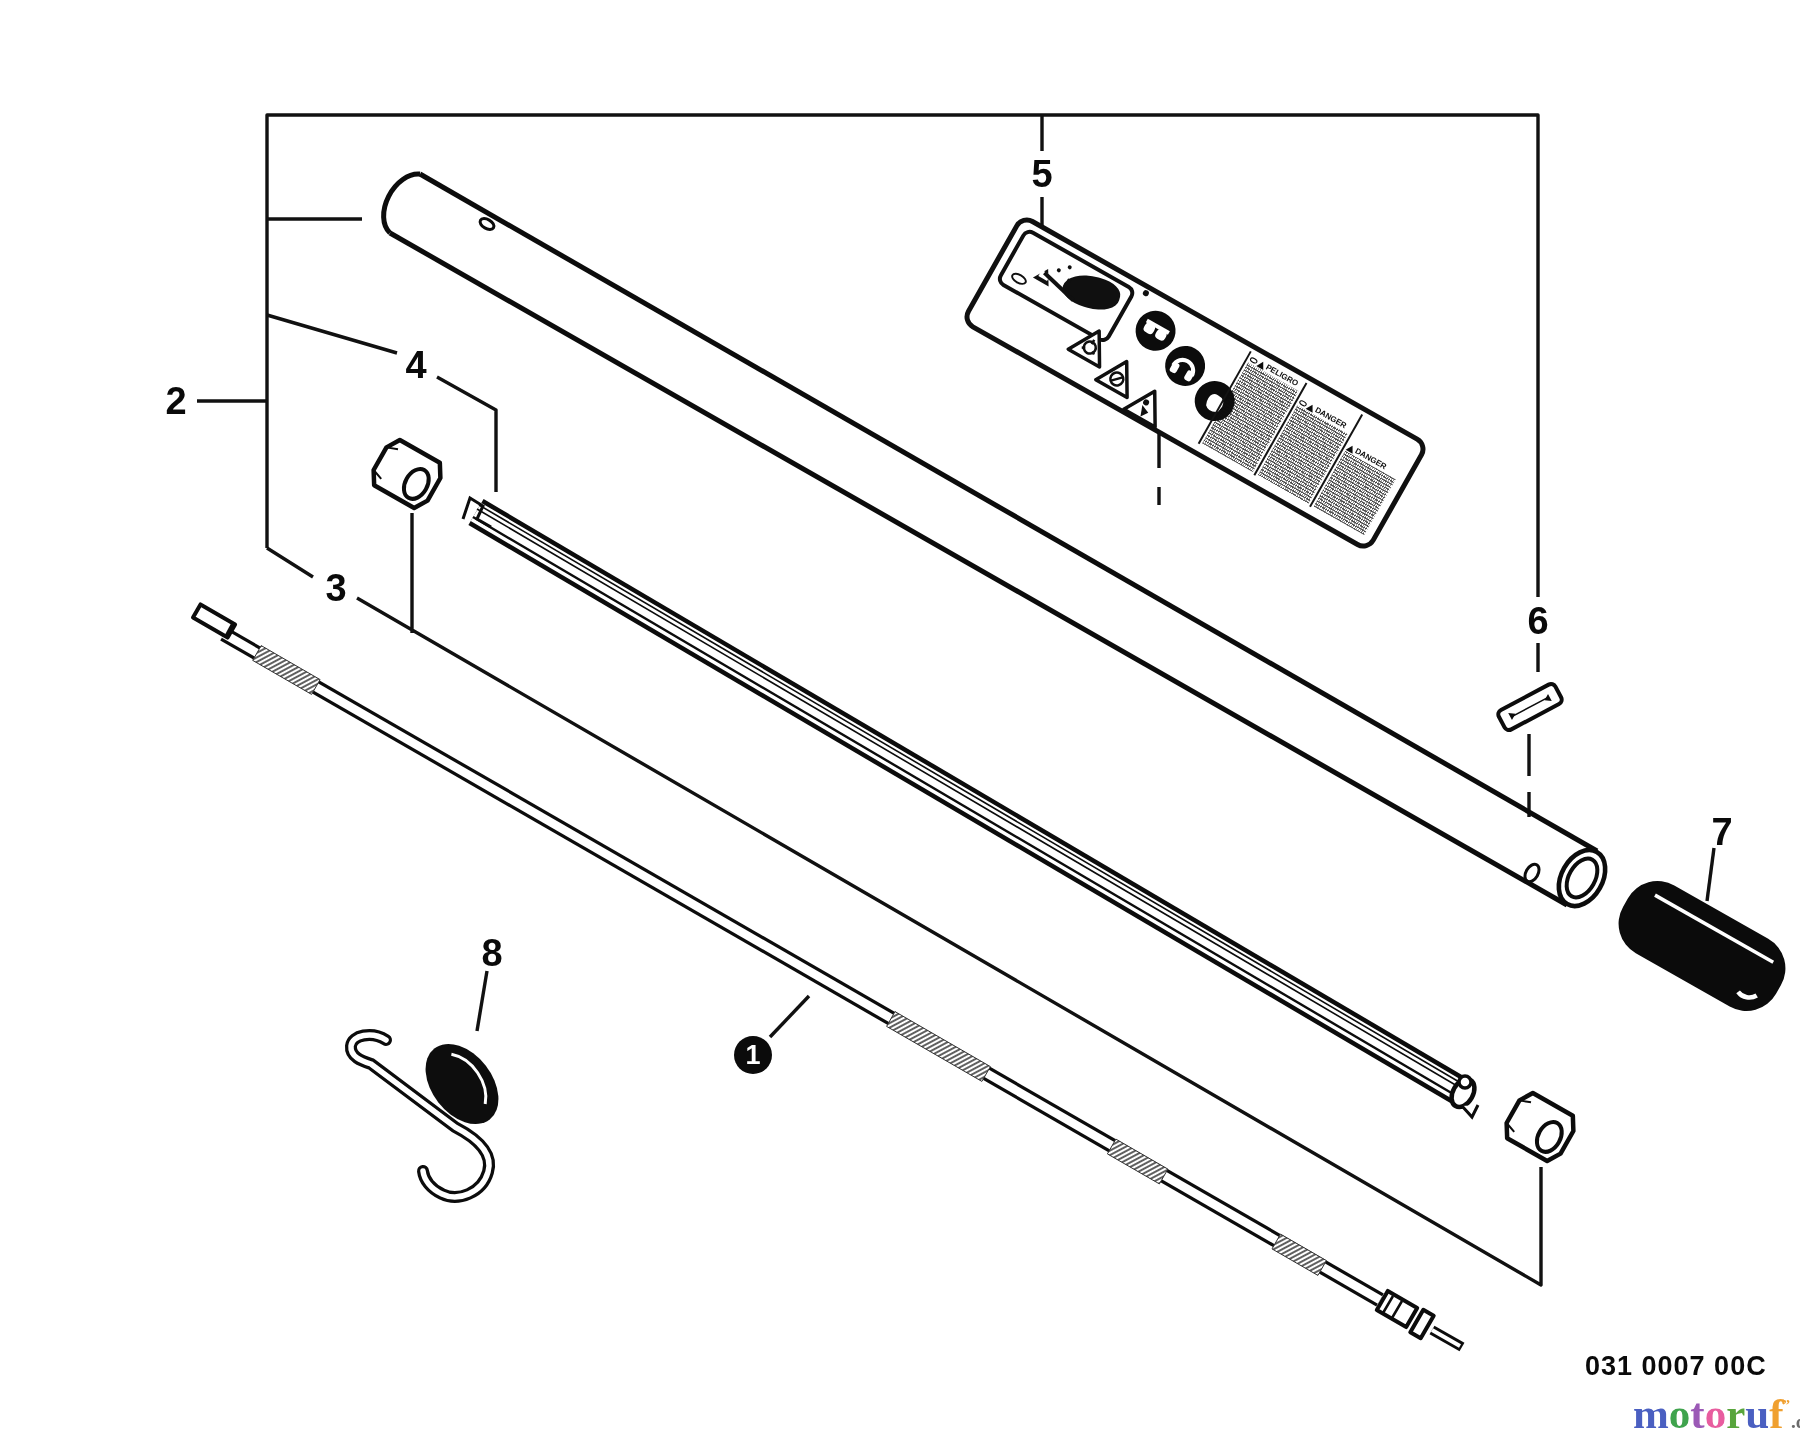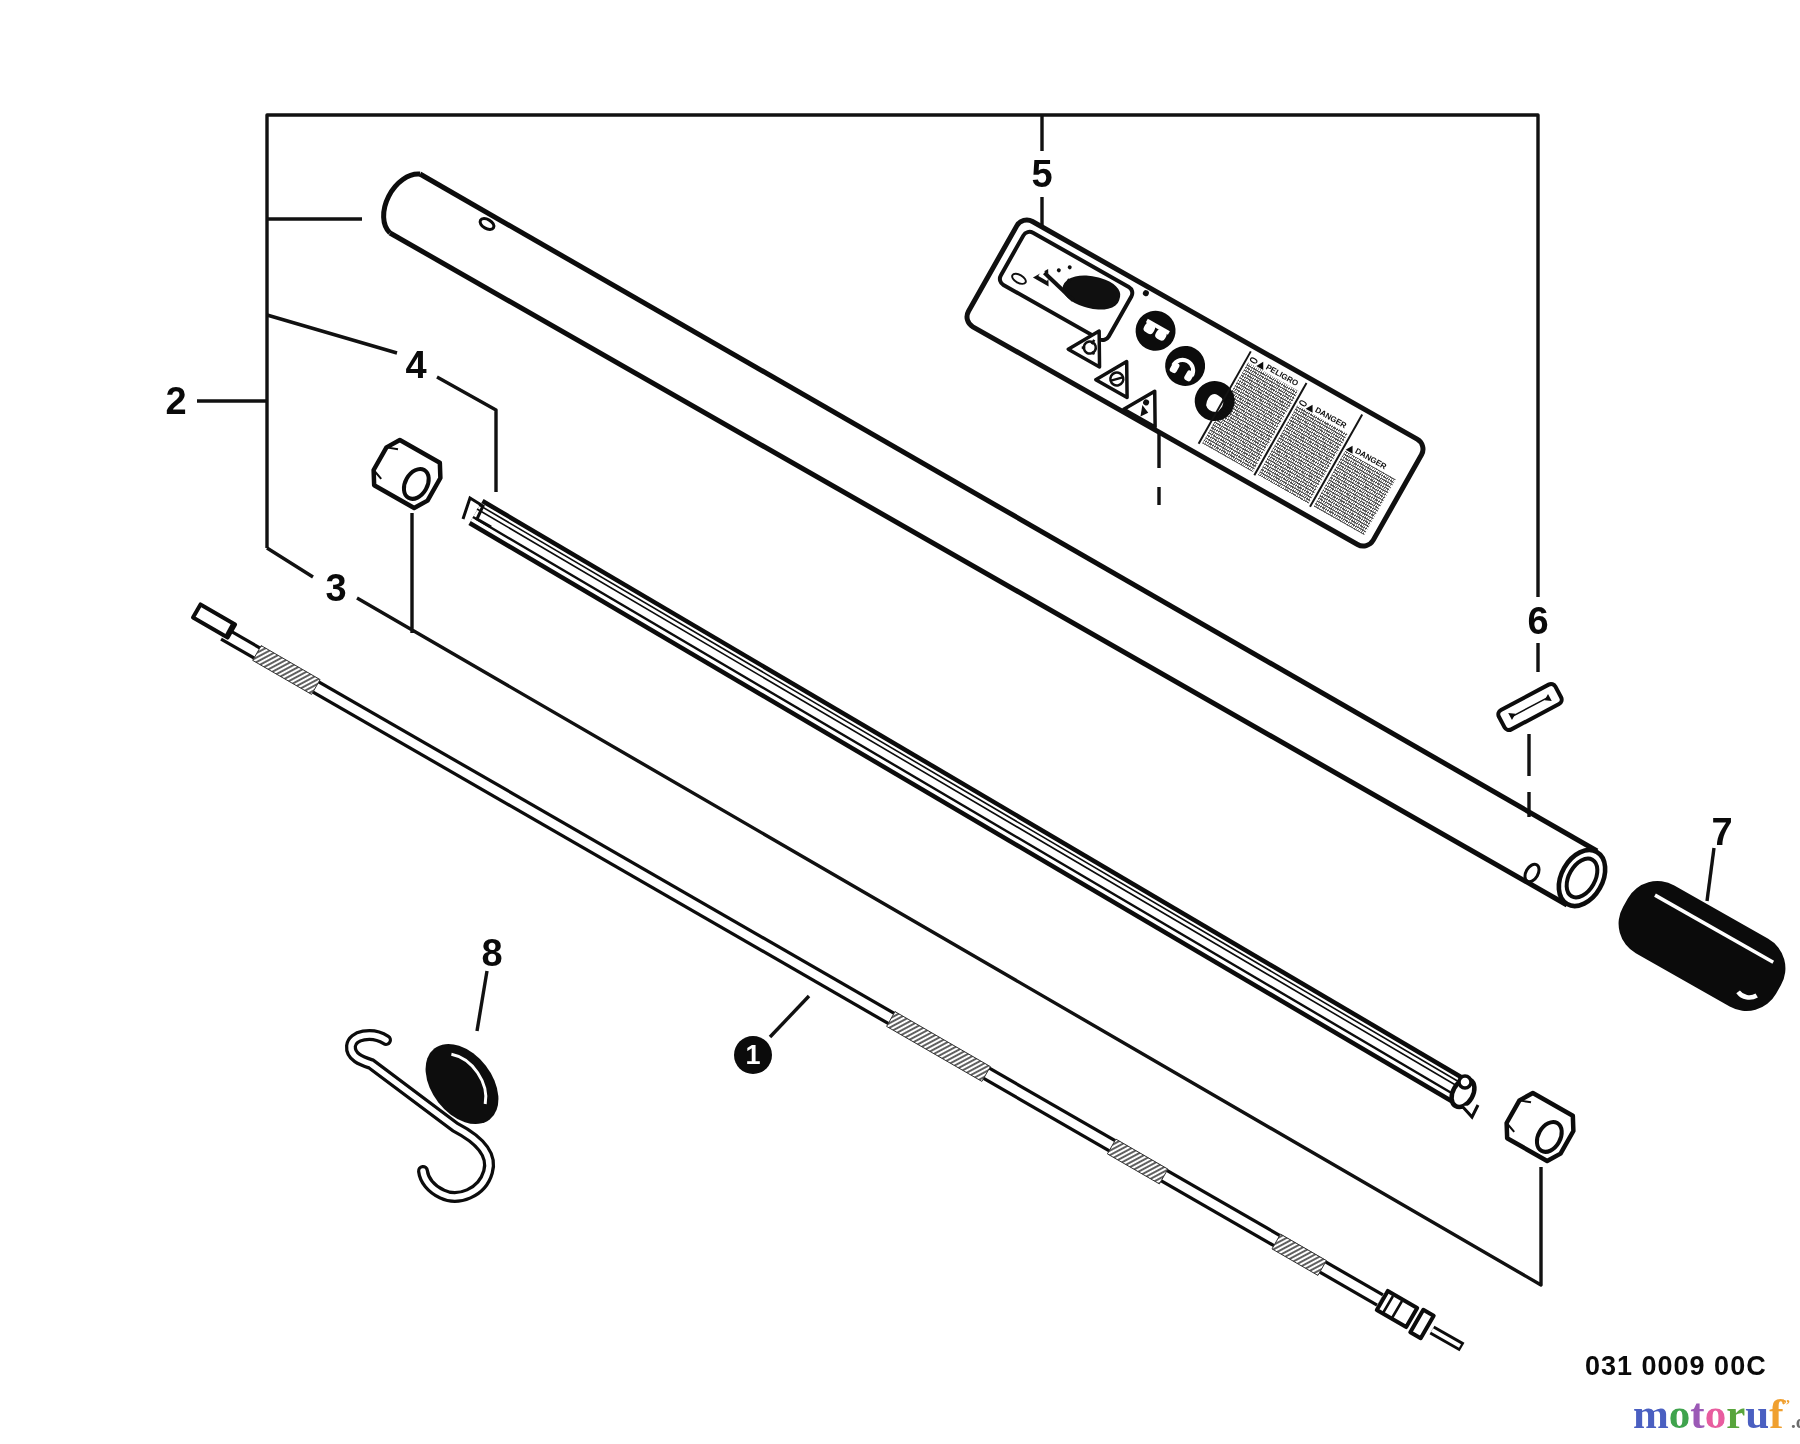--- a/index.html
+++ b/index.html
@@ -231,21 +231,21 @@
       <div class="wcol pad3">
         <div class="whead">
             <span class="wtri"></span>
             <span>DANGER</span>
           </div>
         <div class="noise"></div>
       </div>
     </div>
   </div>
 
-  <div class="partcode">031 0009 00C</div>
+  <div class="partcode">031 0007 00C</div>
 
   <div class="wm">
     <span style="color:#4a5fc1">m</span>
     <span style="color:#3fa34d">o</span>
     <span style="color:#9b59b6">t</span>
     <span style="color:#e85d9f">o</span>
     <span style="color:#58a53c">r</span>
     <span style="color:#4a5fc1">u</span>
     <span style="color:#f0a030">f</span>
     <span class="marks">”</span>

